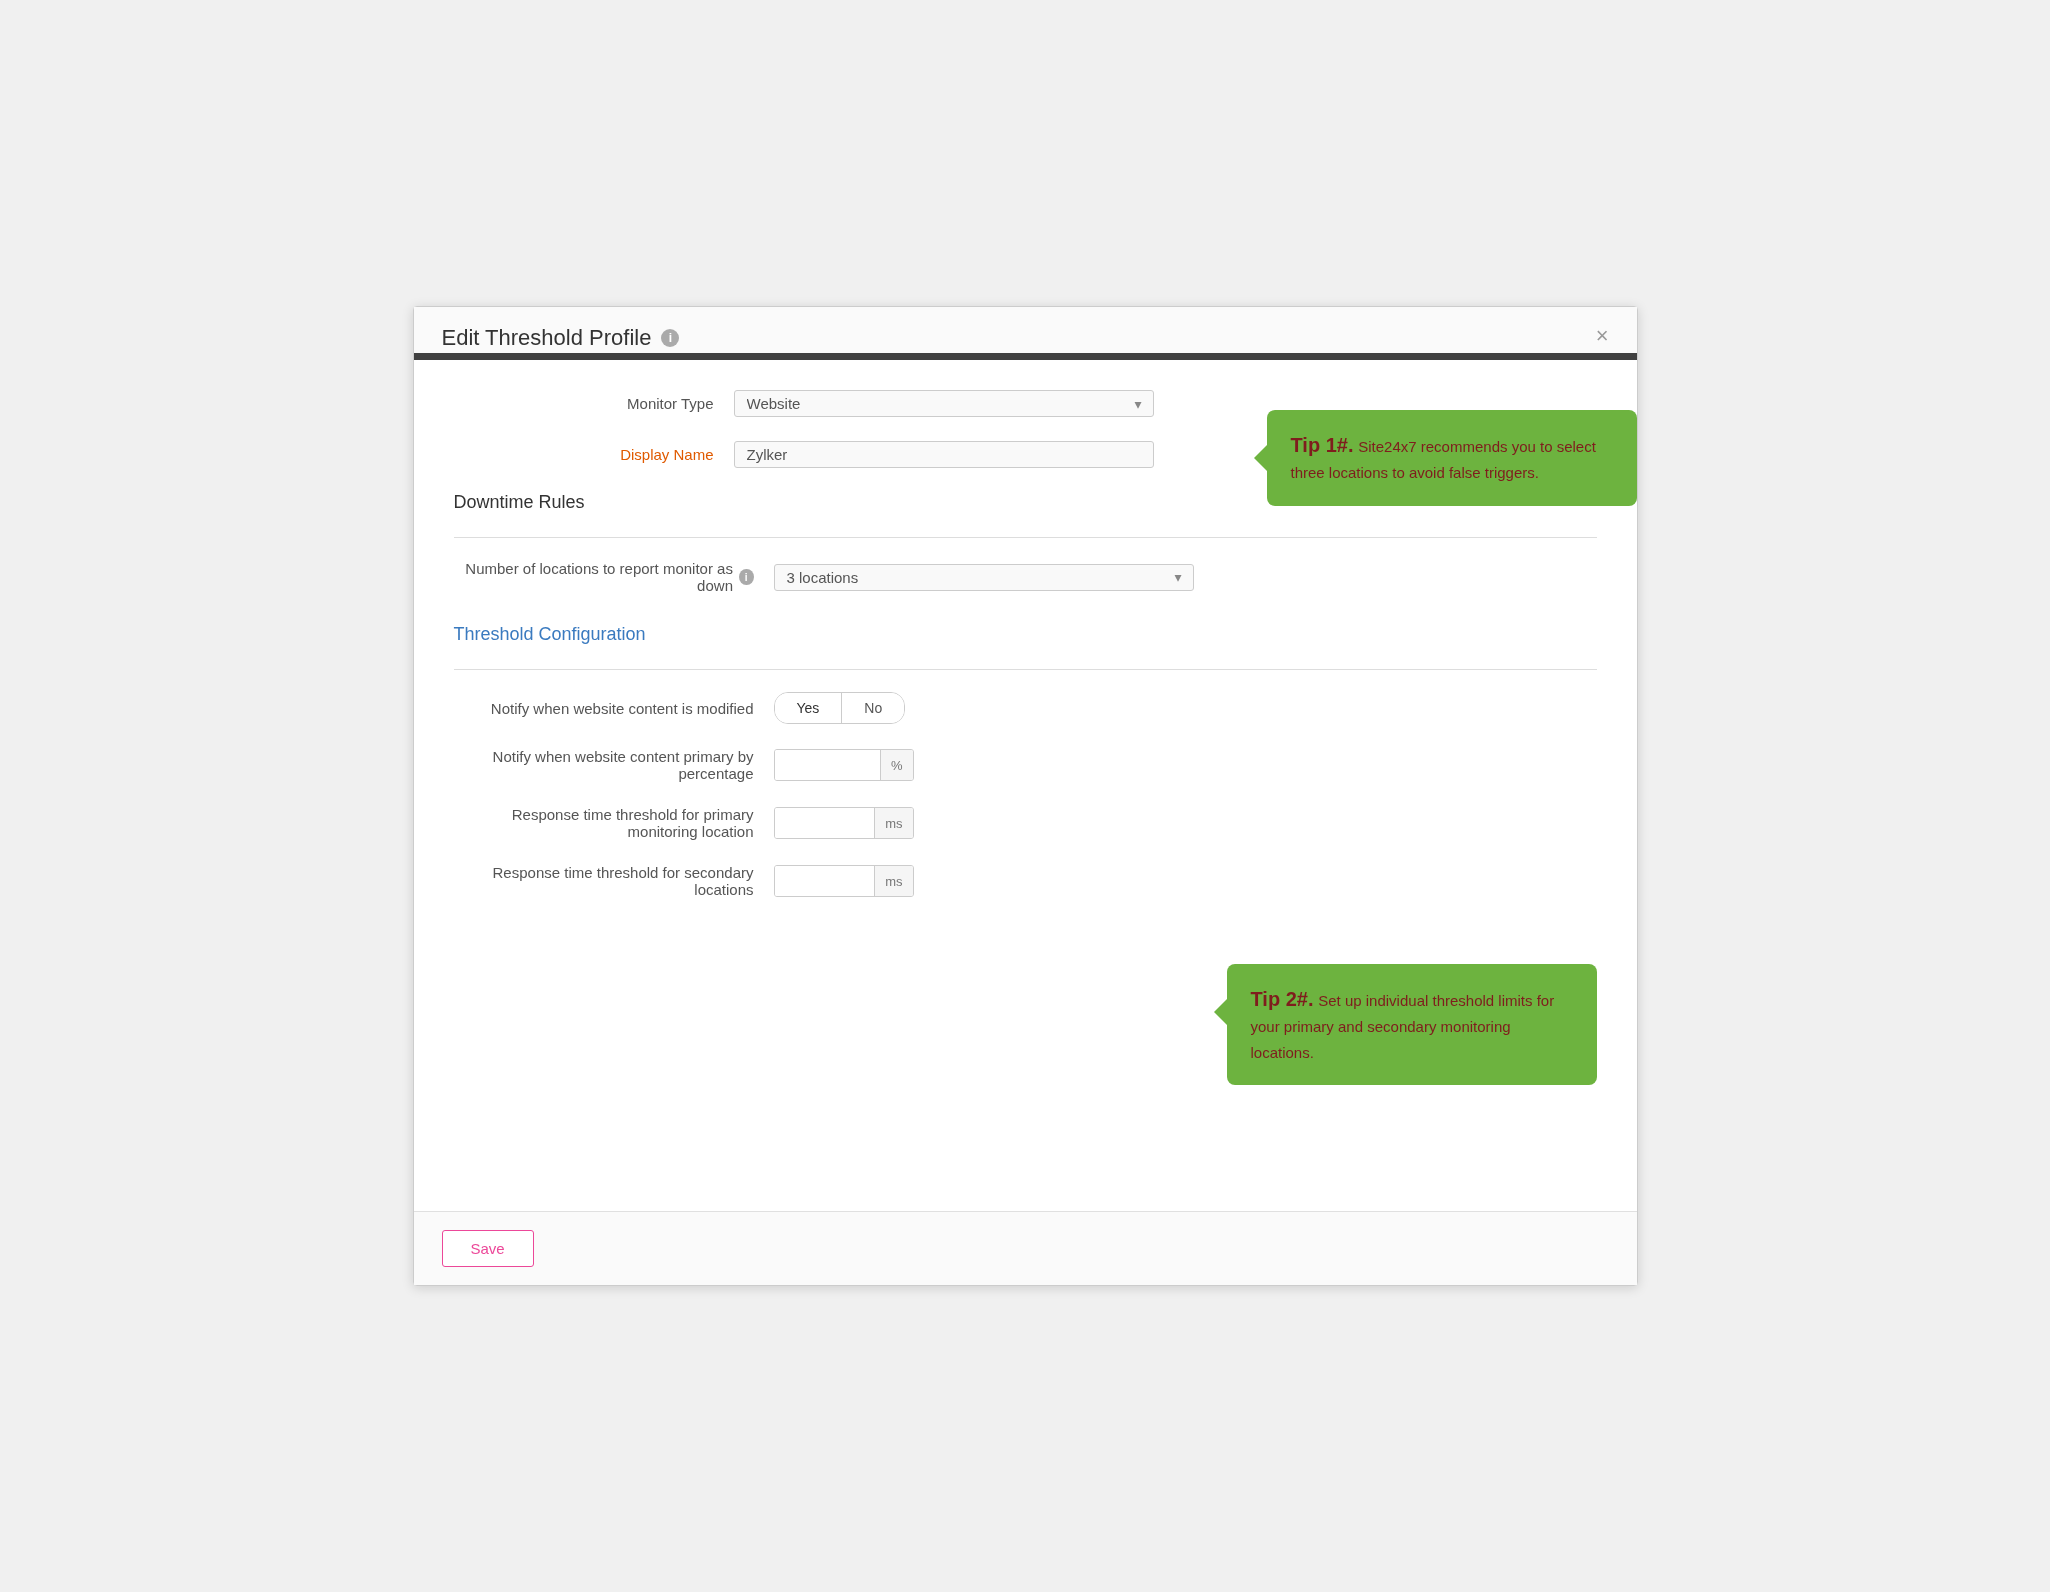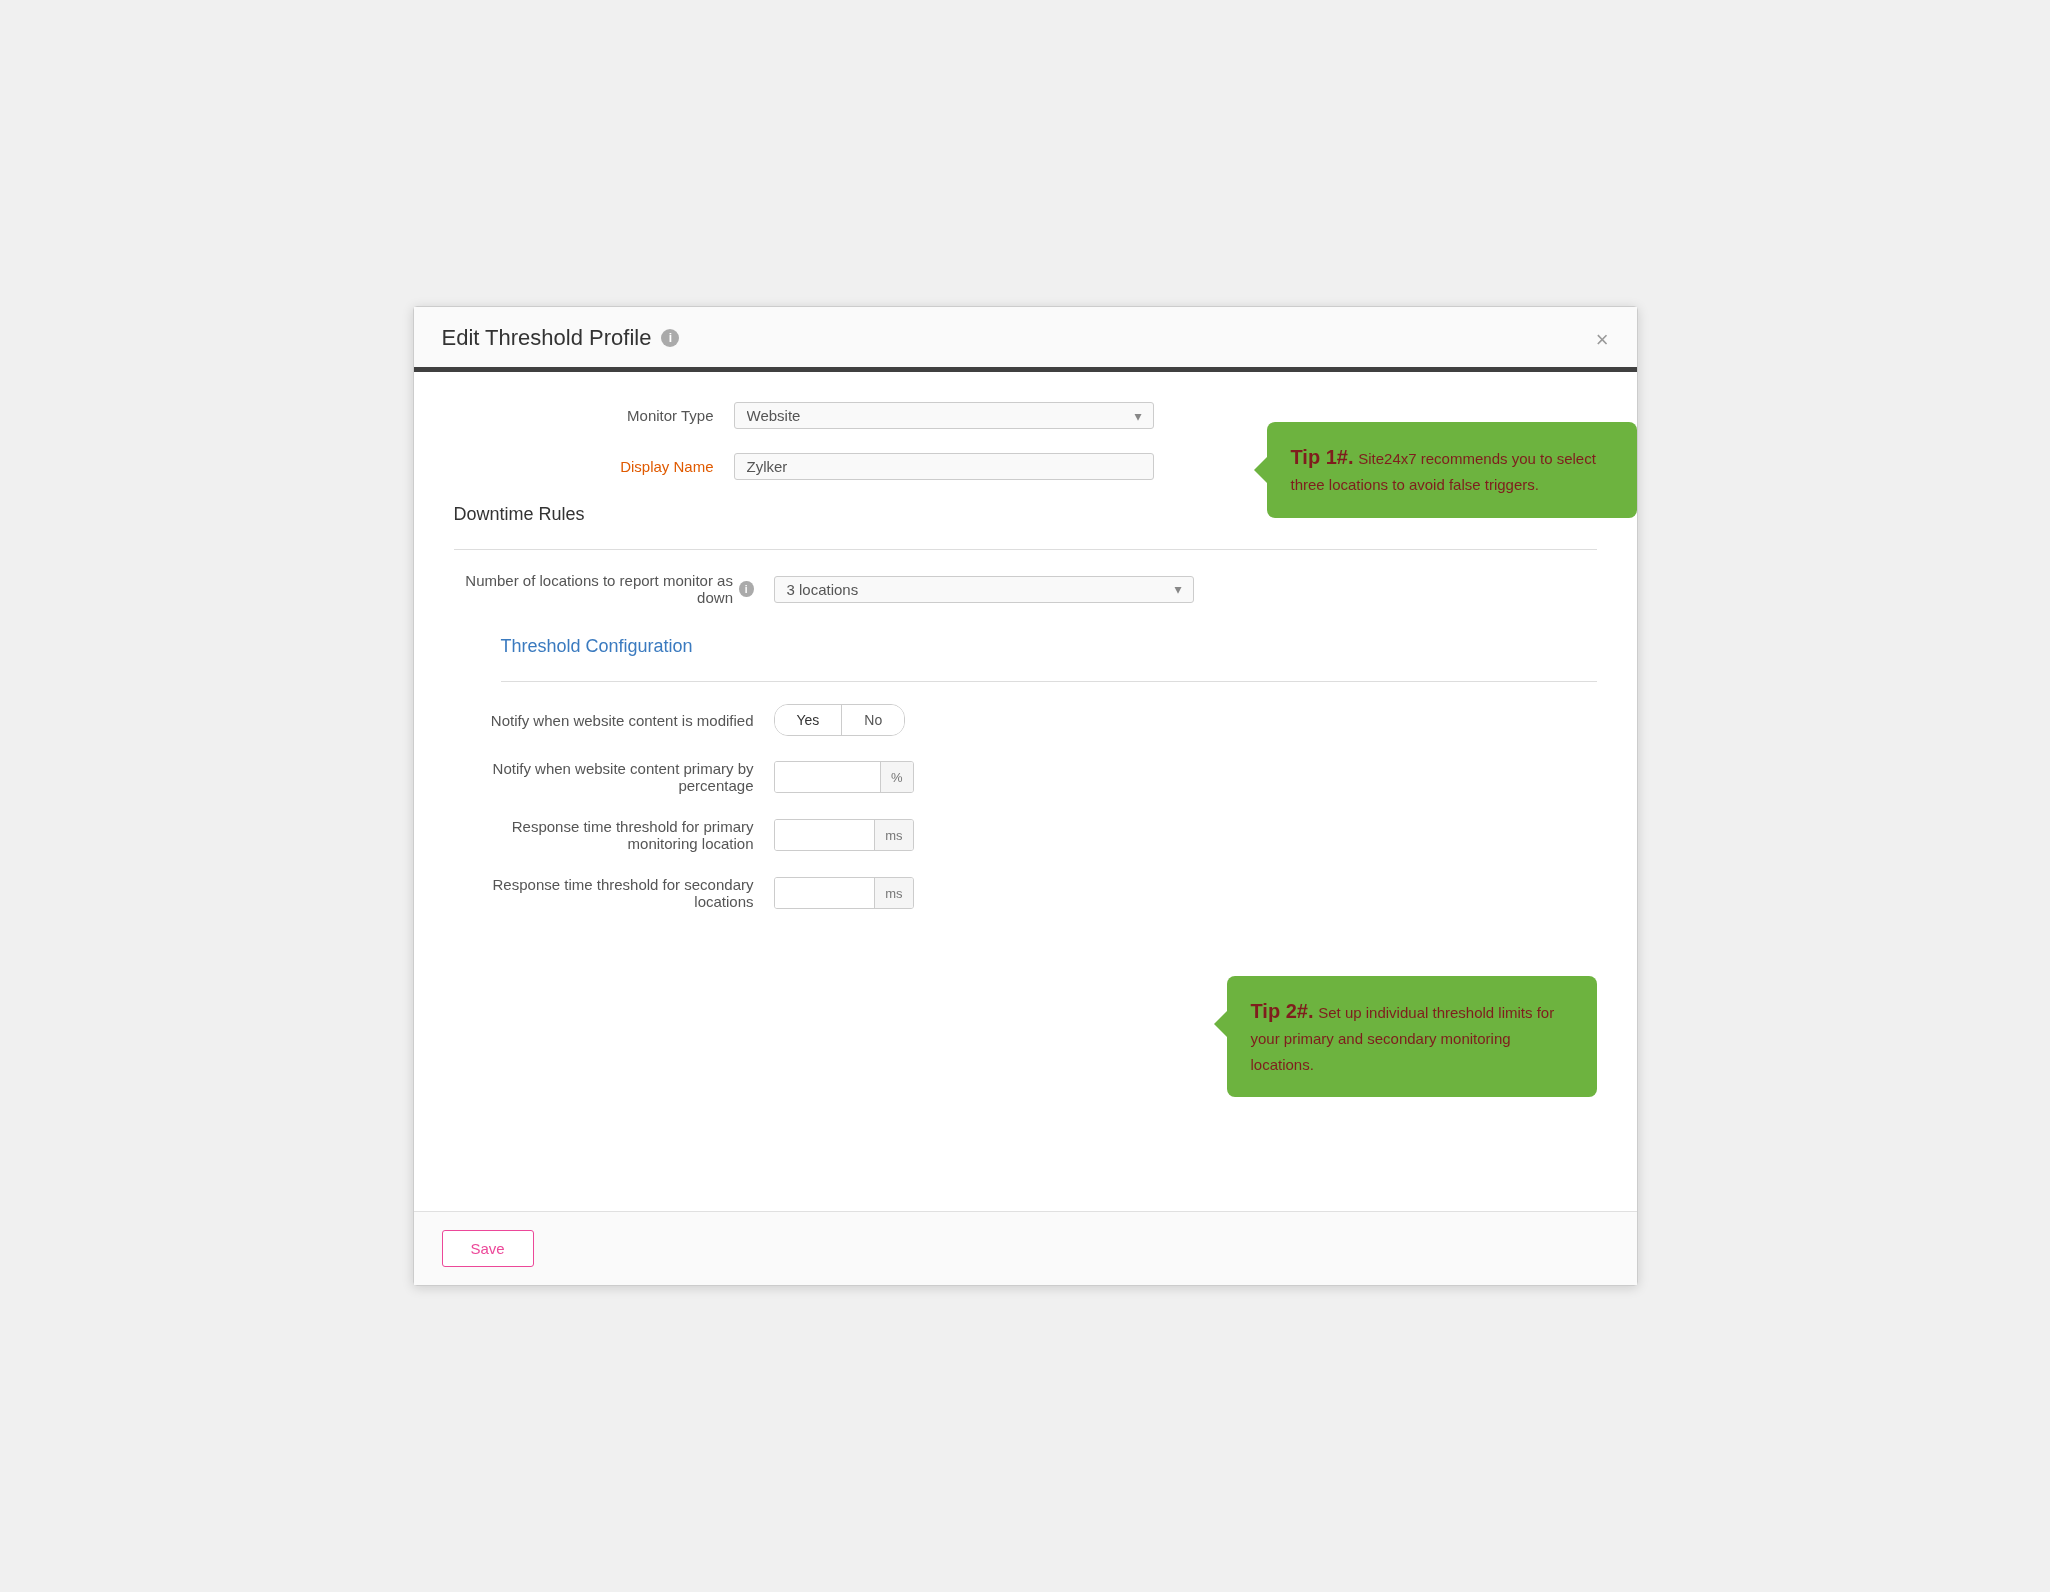--- a/index.html
+++ b/index.html
@@ -17,24 +17,24 @@
       min-height: 980px;
       border: 1px solid #ccc;
       border-radius: 4px;
       box-shadow: 0 2px 12px rgba(0,0,0,0.15);
       display: flex;
       flex-direction: column;
       position: relative;
     }
     .dialog-header {
       display: flex;
-      align-items: flex-end;
+      align-items: flex-start;
       justify-content: space-between;
-      padding: 18px 28px 16px 28px;
-      border-bottom: 5px solid #404040;
+      padding: 18px 28px 2px 28px;
+      border-bottom: 7px solid #404040;
       background: #fafafa;
     }
     .dialog-title-row {
       display: flex;
       align-items: center;
       gap: 10px;
     }
     .dialog-title {
       font-size: 22px;
       font-weight: 500;
@@ -118,21 +118,20 @@
       font-size: 18px;
       font-weight: 500;
       color: #333;
       border-bottom: 1px solid #ddd;
       padding-bottom: 24px;
       margin-bottom: 22px;
       margin-top: 10px;
     }
     .section-heading.blue {
       color: #3a7abf;
-      margin-left: 47px;
     }
     .section-block {
       margin-bottom: 30px;
     }
     
     .tip-bubble {
       position: absolute;
       background: #6db33f;
       color: #7f1d1d;
       border-radius: 8px;

